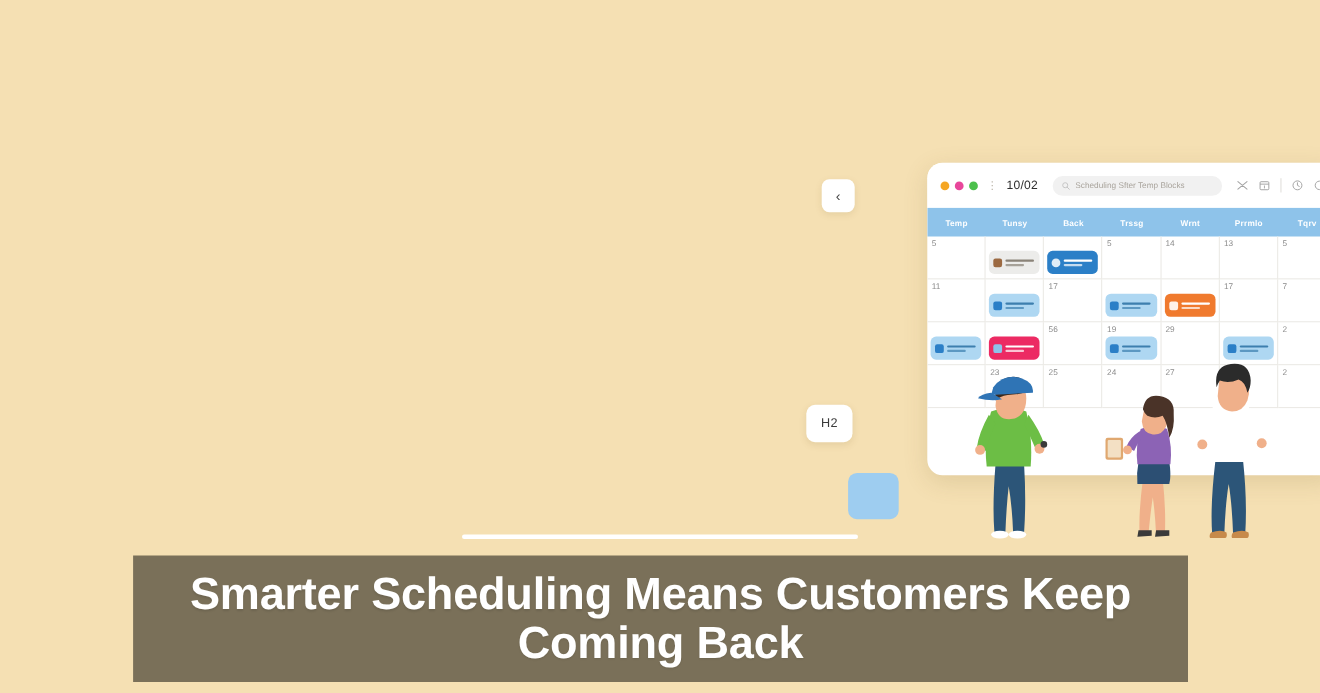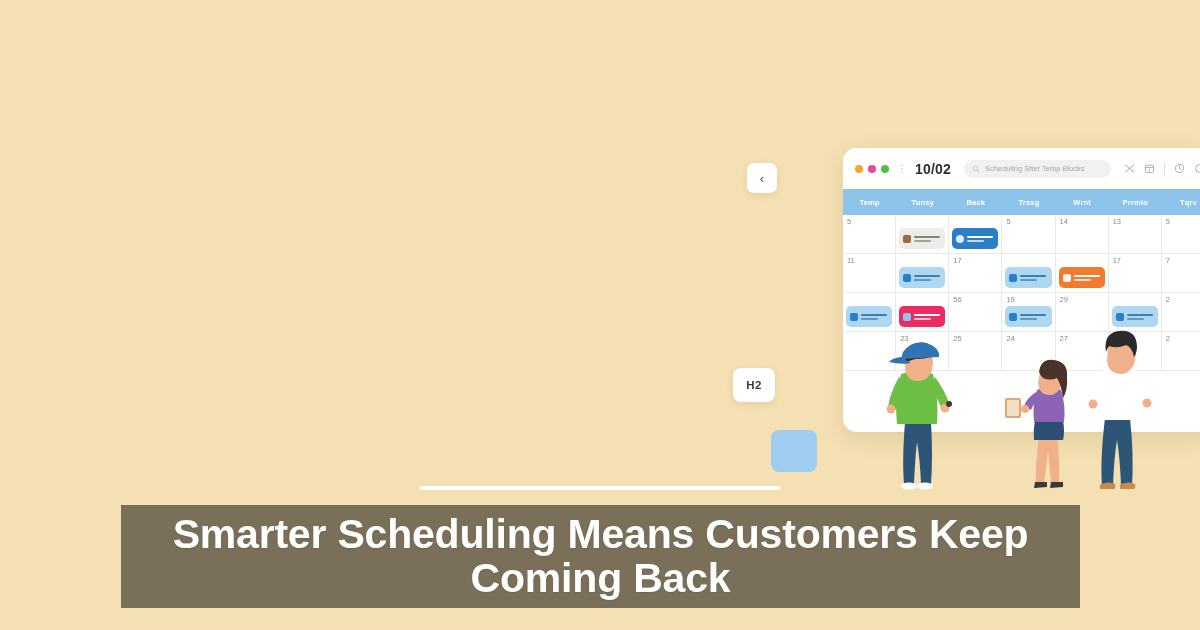--- a/index.html
+++ b/index.html
@@ -23,21 +23,21 @@
   .cal-chrome {
     height:41px; display:flex; align-items:center; gap:7px;
     padding:0 10px 0 12px; background:#fff;
   }
   .dots { display:flex; gap:5px; align-items:center; }
   .dot { width:8px; height:8px; border-radius:50%; }
   .dot.o { background:#f5a623; }
   .dot.p { background:#e8479b; }
   .dot.g { background:#4cc04c; }
   .kebab { color:#b9b2a6; font-size:10px; letter-spacing:0; margin:0 1px; }
-  .cal-date { font-size:14px; font-weight:700; color:#2e2e2e; letter-spacing:.2px; }
+  .cal-date { font-size:11px; font-weight:400; color:#2e2e2e; letter-spacing:.2px; }
   .searchpill {
     flex:1; height:18px; background:#f1f1f1; border-radius:9px;
     display:flex; align-items:center; gap:5px; padding:0 8px;
     margin:0 6px; min-width:0;
   }
   .searchpill .sicon { flex:none; opacity:.45; }
   .searchpill .stext {
     font-size:7.5px; color:#a9a49c; white-space:nowrap; overflow:hidden;
     text-overflow:clip; filter:blur(.35px);
   }
@@ -104,35 +104,35 @@
     background:#fff; border-radius:7px;
     box-shadow:0 2px 7px rgba(120,95,40,.13);
     display:flex; align-items:center; justify-content:center;
     color:#4a4a4a; font-size:13px; line-height:1;
   }
   .float-card {
     position:absolute; left:733px; top:368px; width:42px; height:34px;
     background:#fff; border-radius:8px;
     box-shadow:0 2px 7px rgba(120,95,40,.13);
     display:flex; align-items:center; justify-content:center;
-    color:#3b3b3b; font-size:11.5px; font-weight:700; letter-spacing:.3px;
+    color:#3b3b3b; font-size:11.5px; font-weight:400; letter-spacing:.3px;
     filter:blur(.25px);
   }
   .float-square {
     position:absolute; left:771px; top:430px; width:46px; height:42px;
     background:#9ecdf0; border-radius:8px;
   }
 
   
   .divider {
     position:absolute; left:420px; top:486px; width:360px; height:4px;
     background:#ffffff; border-radius:2px;
   }
   .title-bar {
-    position:absolute; left:121px; top:505px; width:959px; height:103px;
+    position:absolute; left:121px; top:505px; width:959px; height:115px;
     background:#7a7059;
     display:flex; align-items:center; justify-content:center;
     padding:4px 18px;
   }
   .title-text {
     color:#ffffff; font-size:41px; line-height:1.07; font-weight:700;
     text-align:center; letter-spacing:-.2px;
     text-shadow:0 1px 2px rgba(0,0,0,.10);
   }
 </style>

